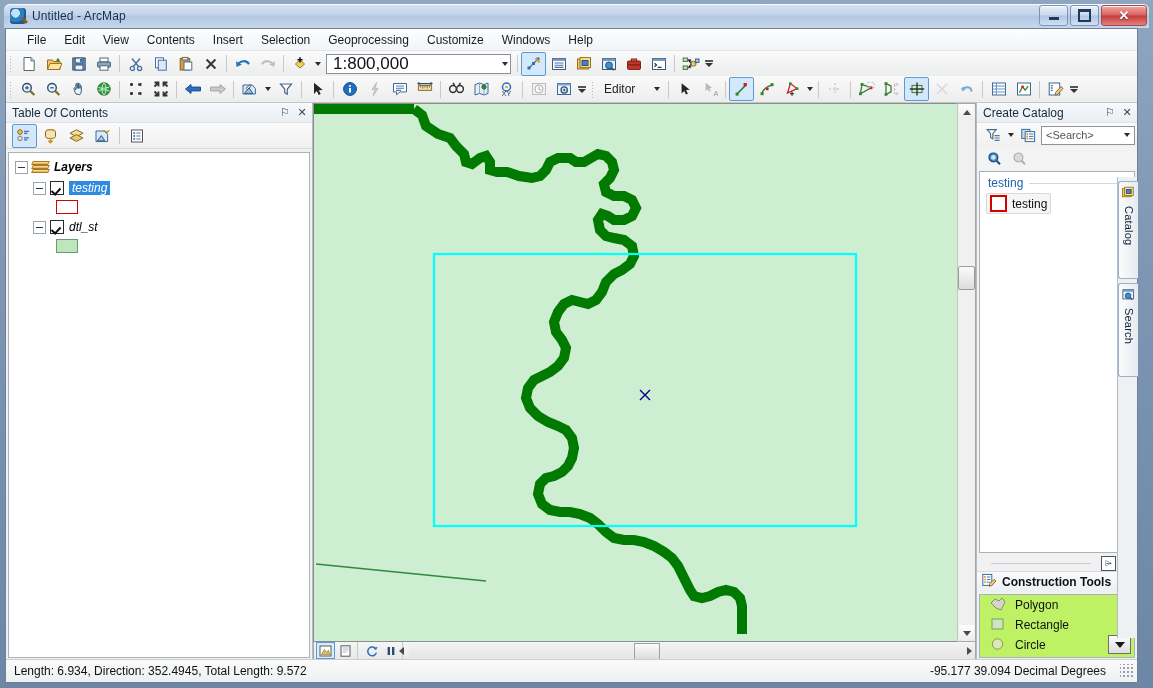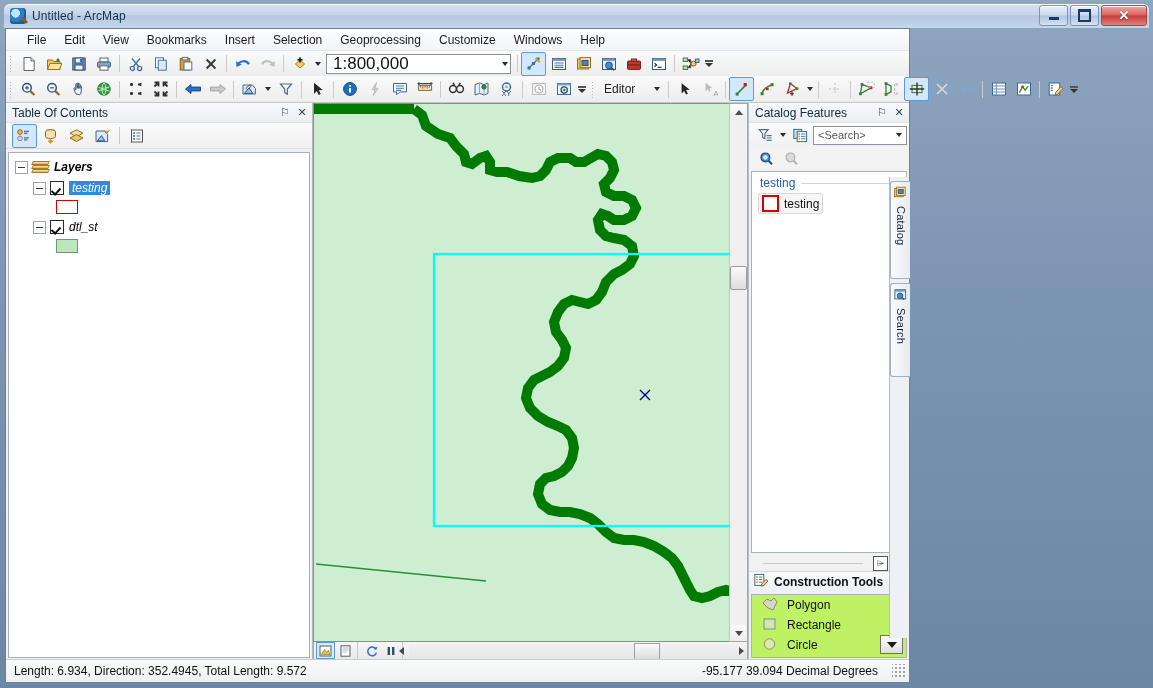--- a/index.html
+++ b/index.html
@@ -59,21 +59,21 @@
     width: 44px;
     border: 1px solid #a4494b;
     background: linear-gradient(180deg, #f0a9a4 0%, #d9635f 48%, #c33c3b 52%, #e2807c 100%);
   }
   .glyph-min { width: 10px; height: 3px; background: #1e3a5c; margin-top: 6px; }
   .glyph-max { width: 9px; height: 8px; border: 2px solid #1e3a5c; border-top-width: 3px; }
   .glyph-close { color: #fff; font-size: 13px; font-weight: bold; line-height: 1; text-shadow: 0 1px 1px rgba(0,0,0,.5);}
 
   .client {
     position: absolute;
-    left: 5px; top: 28px; width: 905px; height: 655px;
+    left: 5px; top: 28px; width: 1133px; height: 655px;
     background: #f0f0f0;
     border: 1px solid #6f8096;
     box-sizing: border-box;
   }
 
   
   .menubar {
     height: 21px;
     background: linear-gradient(180deg,#fdfdfe 0%, #f2f5f8 100%);
     display: flex; align-items: center;
@@ -295,21 +295,21 @@
         </div>
     </div>
   </div>
 
   <div class="client">
 
     <div class="menubar">
       <div class="menu-item">File</div>
       <div class="menu-item">Edit</div>
       <div class="menu-item">View</div>
-      <div class="menu-item">Bookmarks</div>
+      <div class="menu-item">Contents</div>
       <div class="menu-item">Insert</div>
       <div class="menu-item">Selection</div>
       <div class="menu-item">Geoprocessing</div>
       <div class="menu-item">Customize</div>
       <div class="menu-item">Windows</div>
       <div class="menu-item">Help</div>
     </div>
 
     <div class="toolbar-rows">
       <div class="tbrow">
@@ -878,21 +878,21 @@
             <div class="hs-thumb"></div>
             <div style="position:absolute;right:3px;top:4px;">
                 <div class="hs-arrow-r"></div>
               </div>
           </div>
         </div>
       </div>
 
       <div class="rightdock">
         <div class="panel-caption">
-          <span class="cap-title">Catalog Features</span>
+          <span class="cap-title">Create Catalog</span>
           <span class="cap-btn">⚐</span>
           <span class="cap-btn">✕</span>
         </div>
 
         <div class="cf-toolbar">
           <div class="tbtn" style="width:20px;">
             <svg width="15" height="15" viewBox="0 0 15 15">
                 <path d="M1.2 1.6h9l-3.4 4v5.2l-2.2-1.4V5.6z" fill="#fff" stroke="#4a6a8a" stroke-width="1.1"></path>
                 <path d="M8.6 10h5M8.6 12.4h5M8.6 7.6h5" stroke="#4a7ab0" stroke-width="1.1"></path>
                 <circle cx="7.2" cy="7.6" r="1" fill="#c8961e"></circle>

